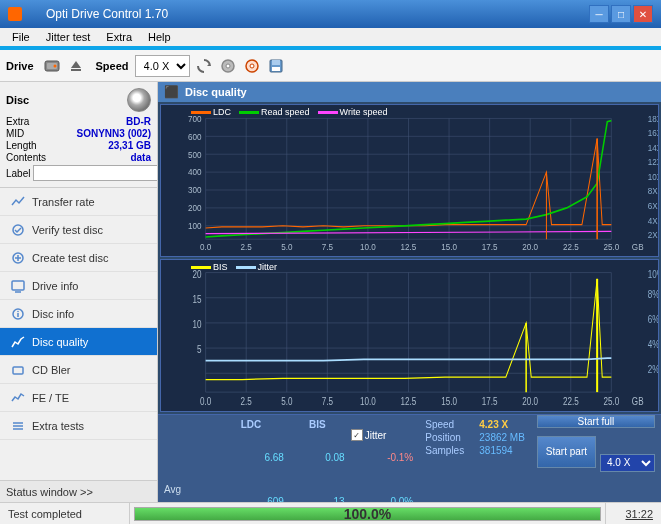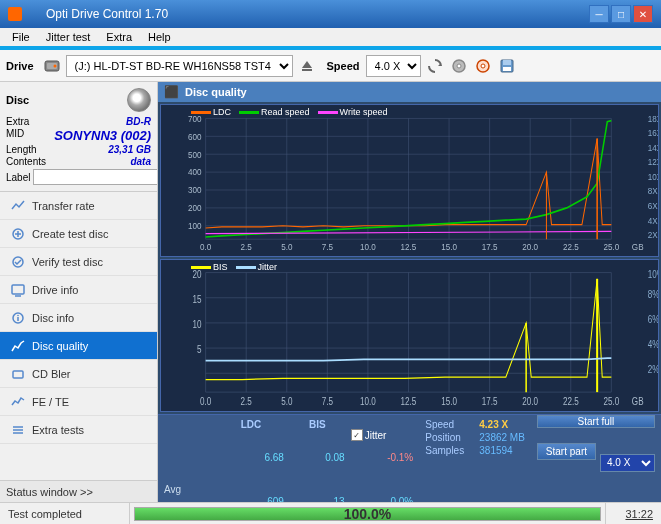--- a/index.html
+++ b/index.html
@@ -86,21 +86,21 @@
     .disc-header {
       display: flex;
       align-items: center;
       justify-content: space-between;
       margin-bottom: 4px;
     }
     .disc-header-label { font-size: 11px; font-weight: bold; }
     .disc-icon { width: 24px; height: 24px; border-radius: 50%; background: radial-gradient(circle at 40% 40%, #fff 20%, #aaa 40%, #777 70%, #555 100%); display: inline-block; border: 1px solid #888; }
     .disc-info-row { display: flex; justify-content: space-between; margin-bottom: 1px; }
     .disc-info-key { color: #000; font-size: 10px; }
-    .disc-info-val { color: #0000cc; font-size: 10px; font-weight: bold; font-style: italic; }
+    .disc-info-val { color: #0000cc; font-size: 10px; font-weight: bold; }
     .disc-label-row { display: flex; align-items: center; gap: 3px; margin-top: 2px; }
     .disc-label-input { height: 16px; font-size: 10px; border: 1px solid #aaa; flex: 1; padding: 0 2px; }
 
     .sidebar-nav { flex: 1; overflow: hidden; }
     .sidebar-item {
       display: flex;
       align-items: center;
       height: 28px;
       padding: 0 10px;
       cursor: pointer;
@@ -212,21 +212,21 @@
       padding: 4px 6px;
       display: flex;
       flex-direction: column;
       gap: 2px;
     }
     .speed-row { display: flex; align-items: center; gap: 4px; font-size: 10px; }
     .speed-key { color: #aaccff; width: 50px; }
     .speed-val { color: #ffcc44; font-weight: bold; }
     .speed-val-blue { color: #66bbff; }
     .action-btn {
-      height: 17px;
+      height: 32px;
       font-size: 10px;
       border: 1px solid #6688aa;
       background: linear-gradient(to bottom, #5588cc, #3366aa);
       color: white;
       cursor: pointer;
       padding: 0 8px;
       white-space: nowrap;
     }
     .speed-select-small {
       height: 18px;
@@ -323,23 +323,20 @@
 <div class="toolbar">
   <span class="toolbar-label">Drive</span>
 
   <div class="tb-icon">
     <svg width="16" height="16" viewBox="0 0 16 16">
         <rect x="1" y="3" width="14" height="10" rx="2" fill="#888" stroke="#555" stroke-width="1"></rect>
         <rect x="3" y="5" width="10" height="6" rx="1" fill="#aaa"></rect>
         <circle cx="11" cy="8" r="1.5" fill="#ff6600"></circle>
       </svg>
   </div>
-  <select class="drive-select">
-    <option>(J:) HL-DT-ST BD-RE  WH16NS58 TST4</option>
-  </select>
 
   <div class="tb-icon">
     <svg width="16" height="16" viewBox="0 0 16 16">
         <polygon points="8,3 13,10 3,10" fill="#666"></polygon>
         <rect x="3" y="11" width="10" height="2" fill="#666"></rect>
       </svg>
   </div>
   <span class="speed-label">Speed</span>
   <select class="speed-select">
     <option>4.0 X</option>
@@ -381,21 +378,21 @@
       <div class="disc-header">
         <span class="disc-header-label">Disc</span>
         <div class="disc-icon"></div>
       </div>
       <div class="disc-info-row">
         <span class="disc-info-key">Extra</span>
         <span class="disc-info-val">BD-R</span>
       </div>
       <div class="disc-info-row">
         <span class="disc-info-key">MID</span>
-        <span class="disc-info-val" style="font-size:13px;">SONYNN3 (002)</span>
+        <span class="disc-info-val" style="font-size:10px;">SONYNN3 (002)</span>
       </div>
       <div class="disc-info-row">
         <span class="disc-info-key">Length</span>
         <span class="disc-info-val">23,31 GB</span>
       </div>
       <div class="disc-info-row">
         <span class="disc-info-key">Contents</span>
         <span class="disc-info-val">data</span>
       </div>
       <div class="disc-label-row">
@@ -411,34 +408,34 @@
           <svg width="14" height="14" viewBox="0 0 14 14">
               <polyline points="1,10 5,5 8,8 13,2" stroke="#5588cc" stroke-width="1.5" fill="none"></polyline>
             </svg>
         </div>
         <span>Transfer rate</span>
       </div>
       <div class="sidebar-item">
         <div class="sidebar-item-icon">
           <svg width="14" height="14" viewBox="0 0 14 14">
               <circle cx="7" cy="7" r="5" stroke="#5588cc" stroke-width="1.5" fill="none"></circle>
+              <polyline points="4,7 6,9 10,5" stroke="#5588cc" stroke-width="1.5" fill="none"></polyline>
+            </svg>
+        </div>
+        <span>Verify test disc</span>
+      </div>
+      <div class="sidebar-item">
+        <div class="sidebar-item-icon">
+          <svg width="14" height="14" viewBox="0 0 14 14">
+              <circle cx="7" cy="7" r="5" stroke="#5588cc" stroke-width="1.5" fill="none"></circle>
               <line x1="7" y1="4" x2="7" y2="10" stroke="#5588cc" stroke-width="1.5"></line>
               <line x1="4" y1="7" x2="10" y2="7" stroke="#5588cc" stroke-width="1.5"></line>
             </svg>
         </div>
         <span>Create test disc</span>
-      </div>
-      <div class="sidebar-item">
-        <div class="sidebar-item-icon">
-          <svg width="14" height="14" viewBox="0 0 14 14">
-              <circle cx="7" cy="7" r="5" stroke="#5588cc" stroke-width="1.5" fill="none"></circle>
-              <polyline points="4,7 6,9 10,5" stroke="#5588cc" stroke-width="1.5" fill="none"></polyline>
-            </svg>
-        </div>
-        <span>Verify test disc</span>
       </div>
       <div class="sidebar-item">
         <div class="sidebar-item-icon">
           <svg width="14" height="14" viewBox="0 0 14 14">
               <rect x="1" y="2" width="12" height="9" rx="1" fill="none" stroke="#5588cc" stroke-width="1.5"></rect>
               <line x1="4" y1="13" x2="10" y2="13" stroke="#5588cc" stroke-width="1.5"></line>
             </svg>
         </div>
         <span>Drive info</span>
       </div>

